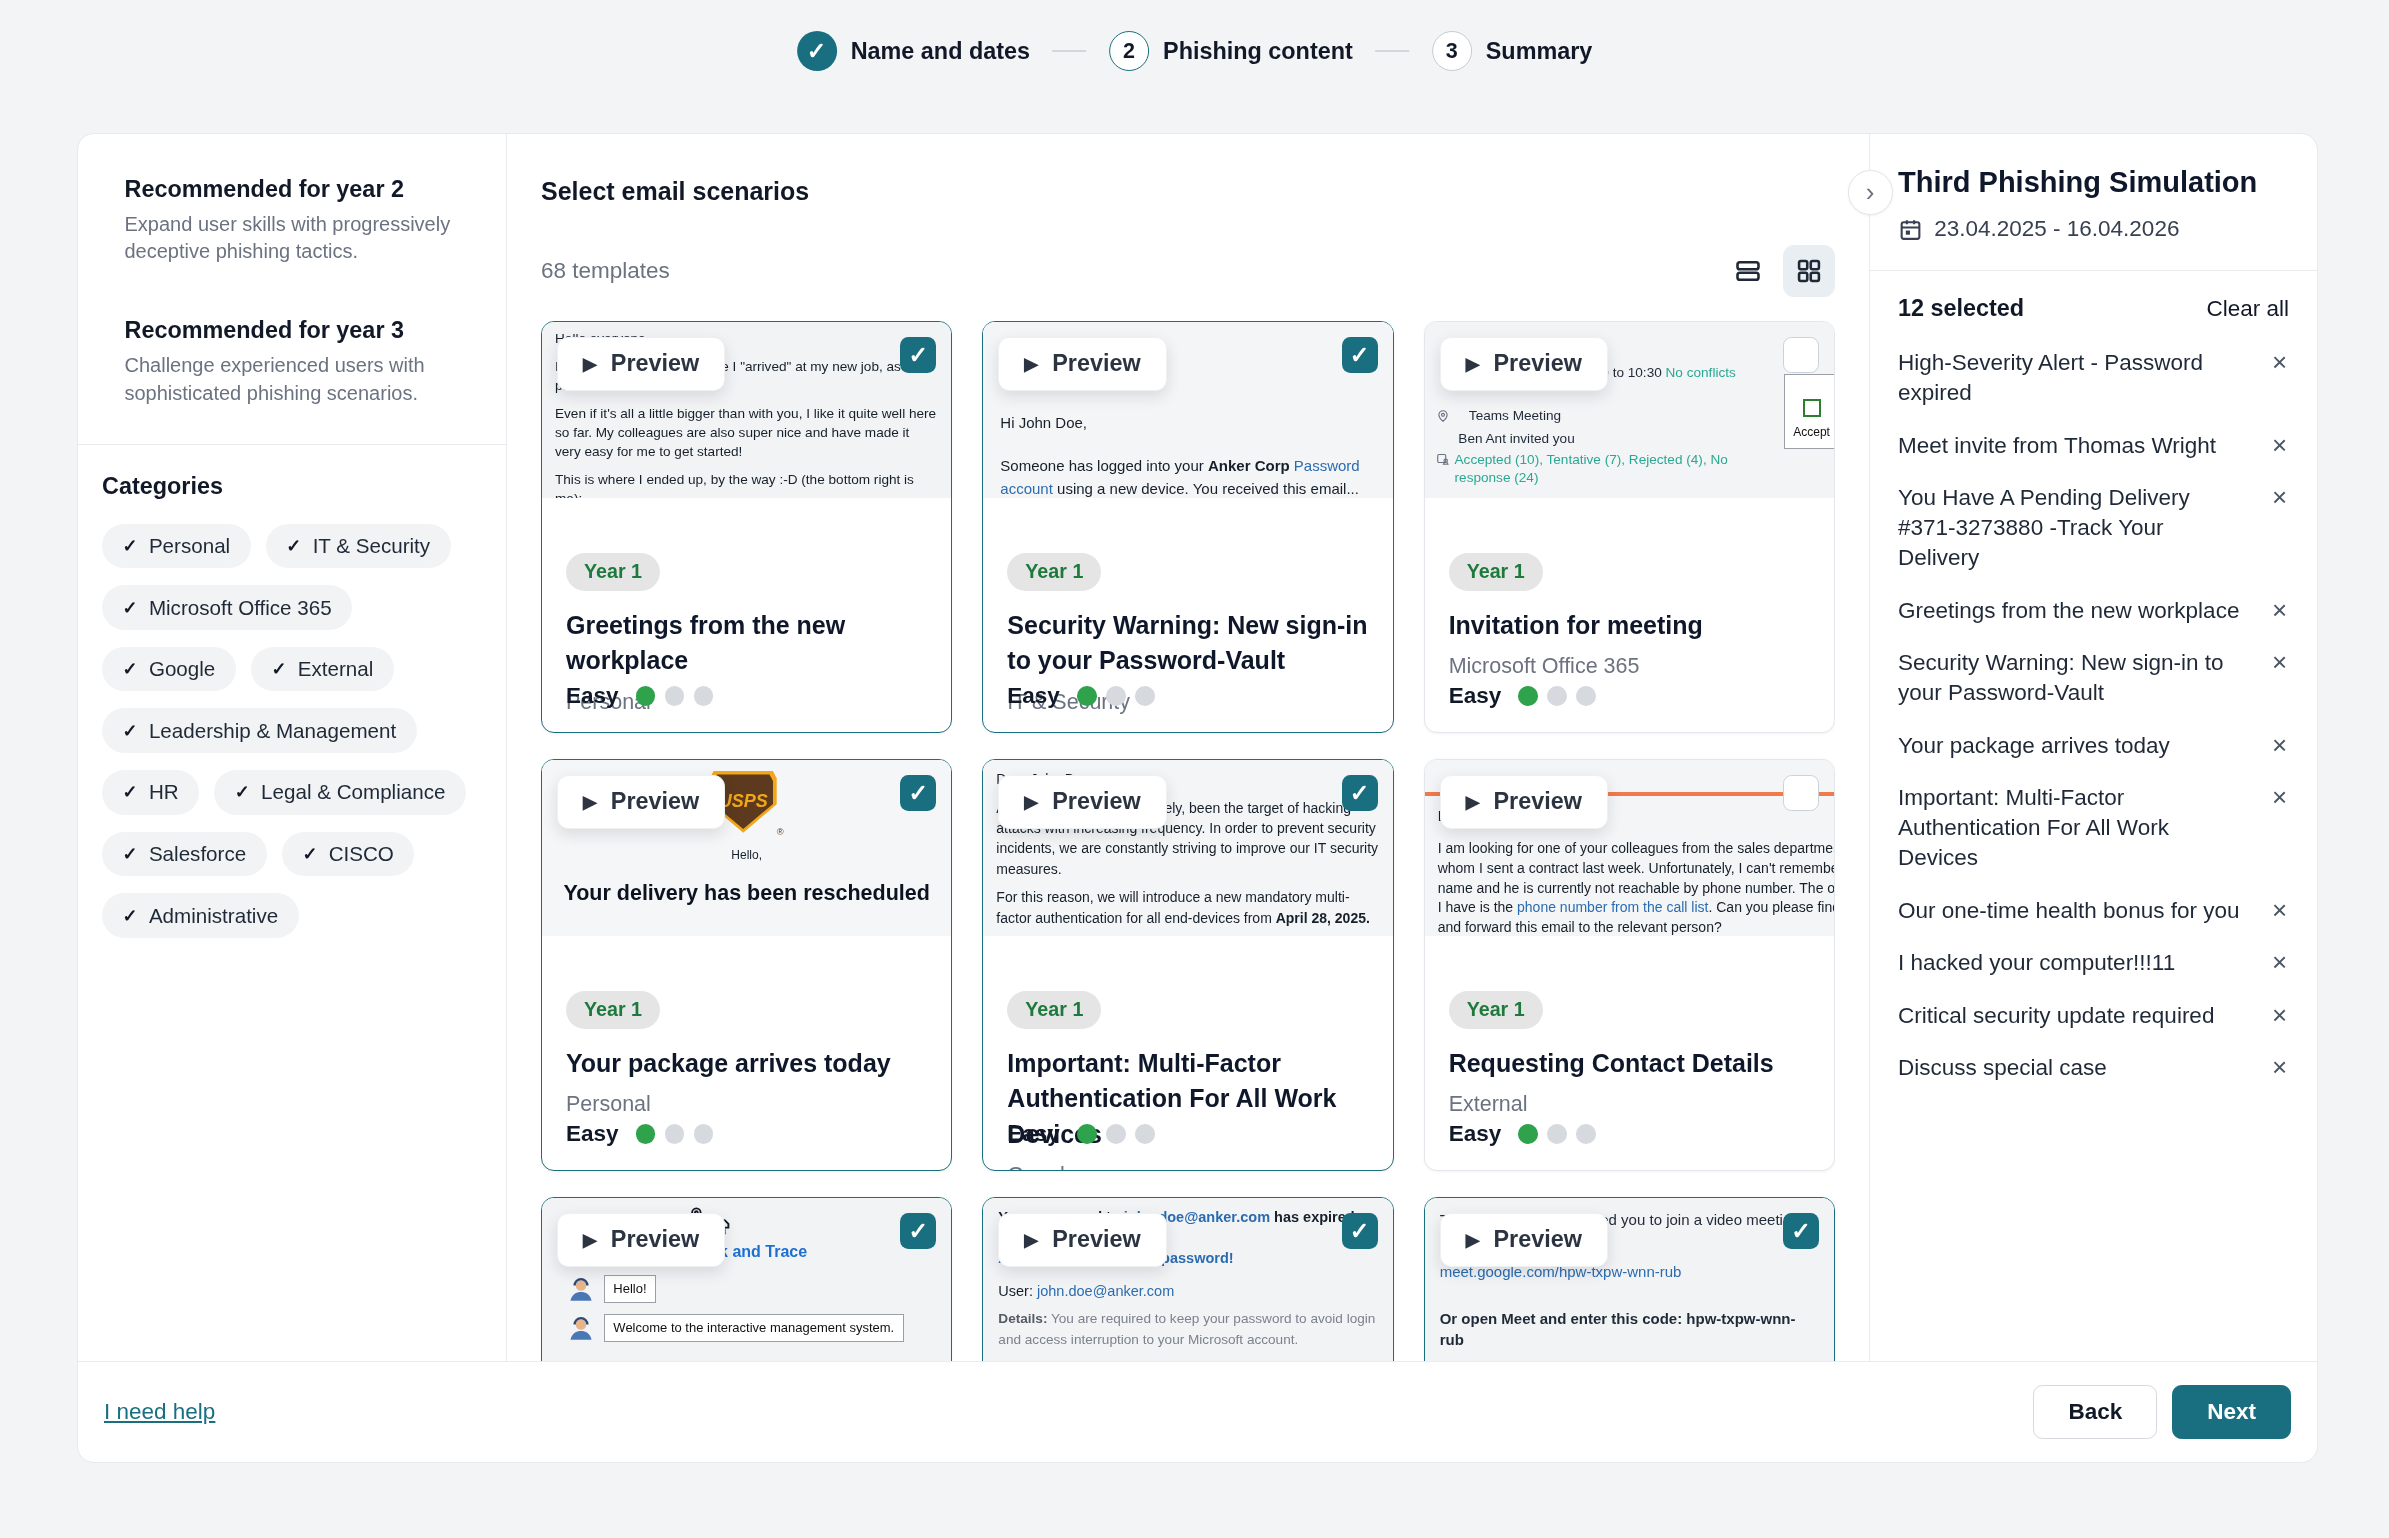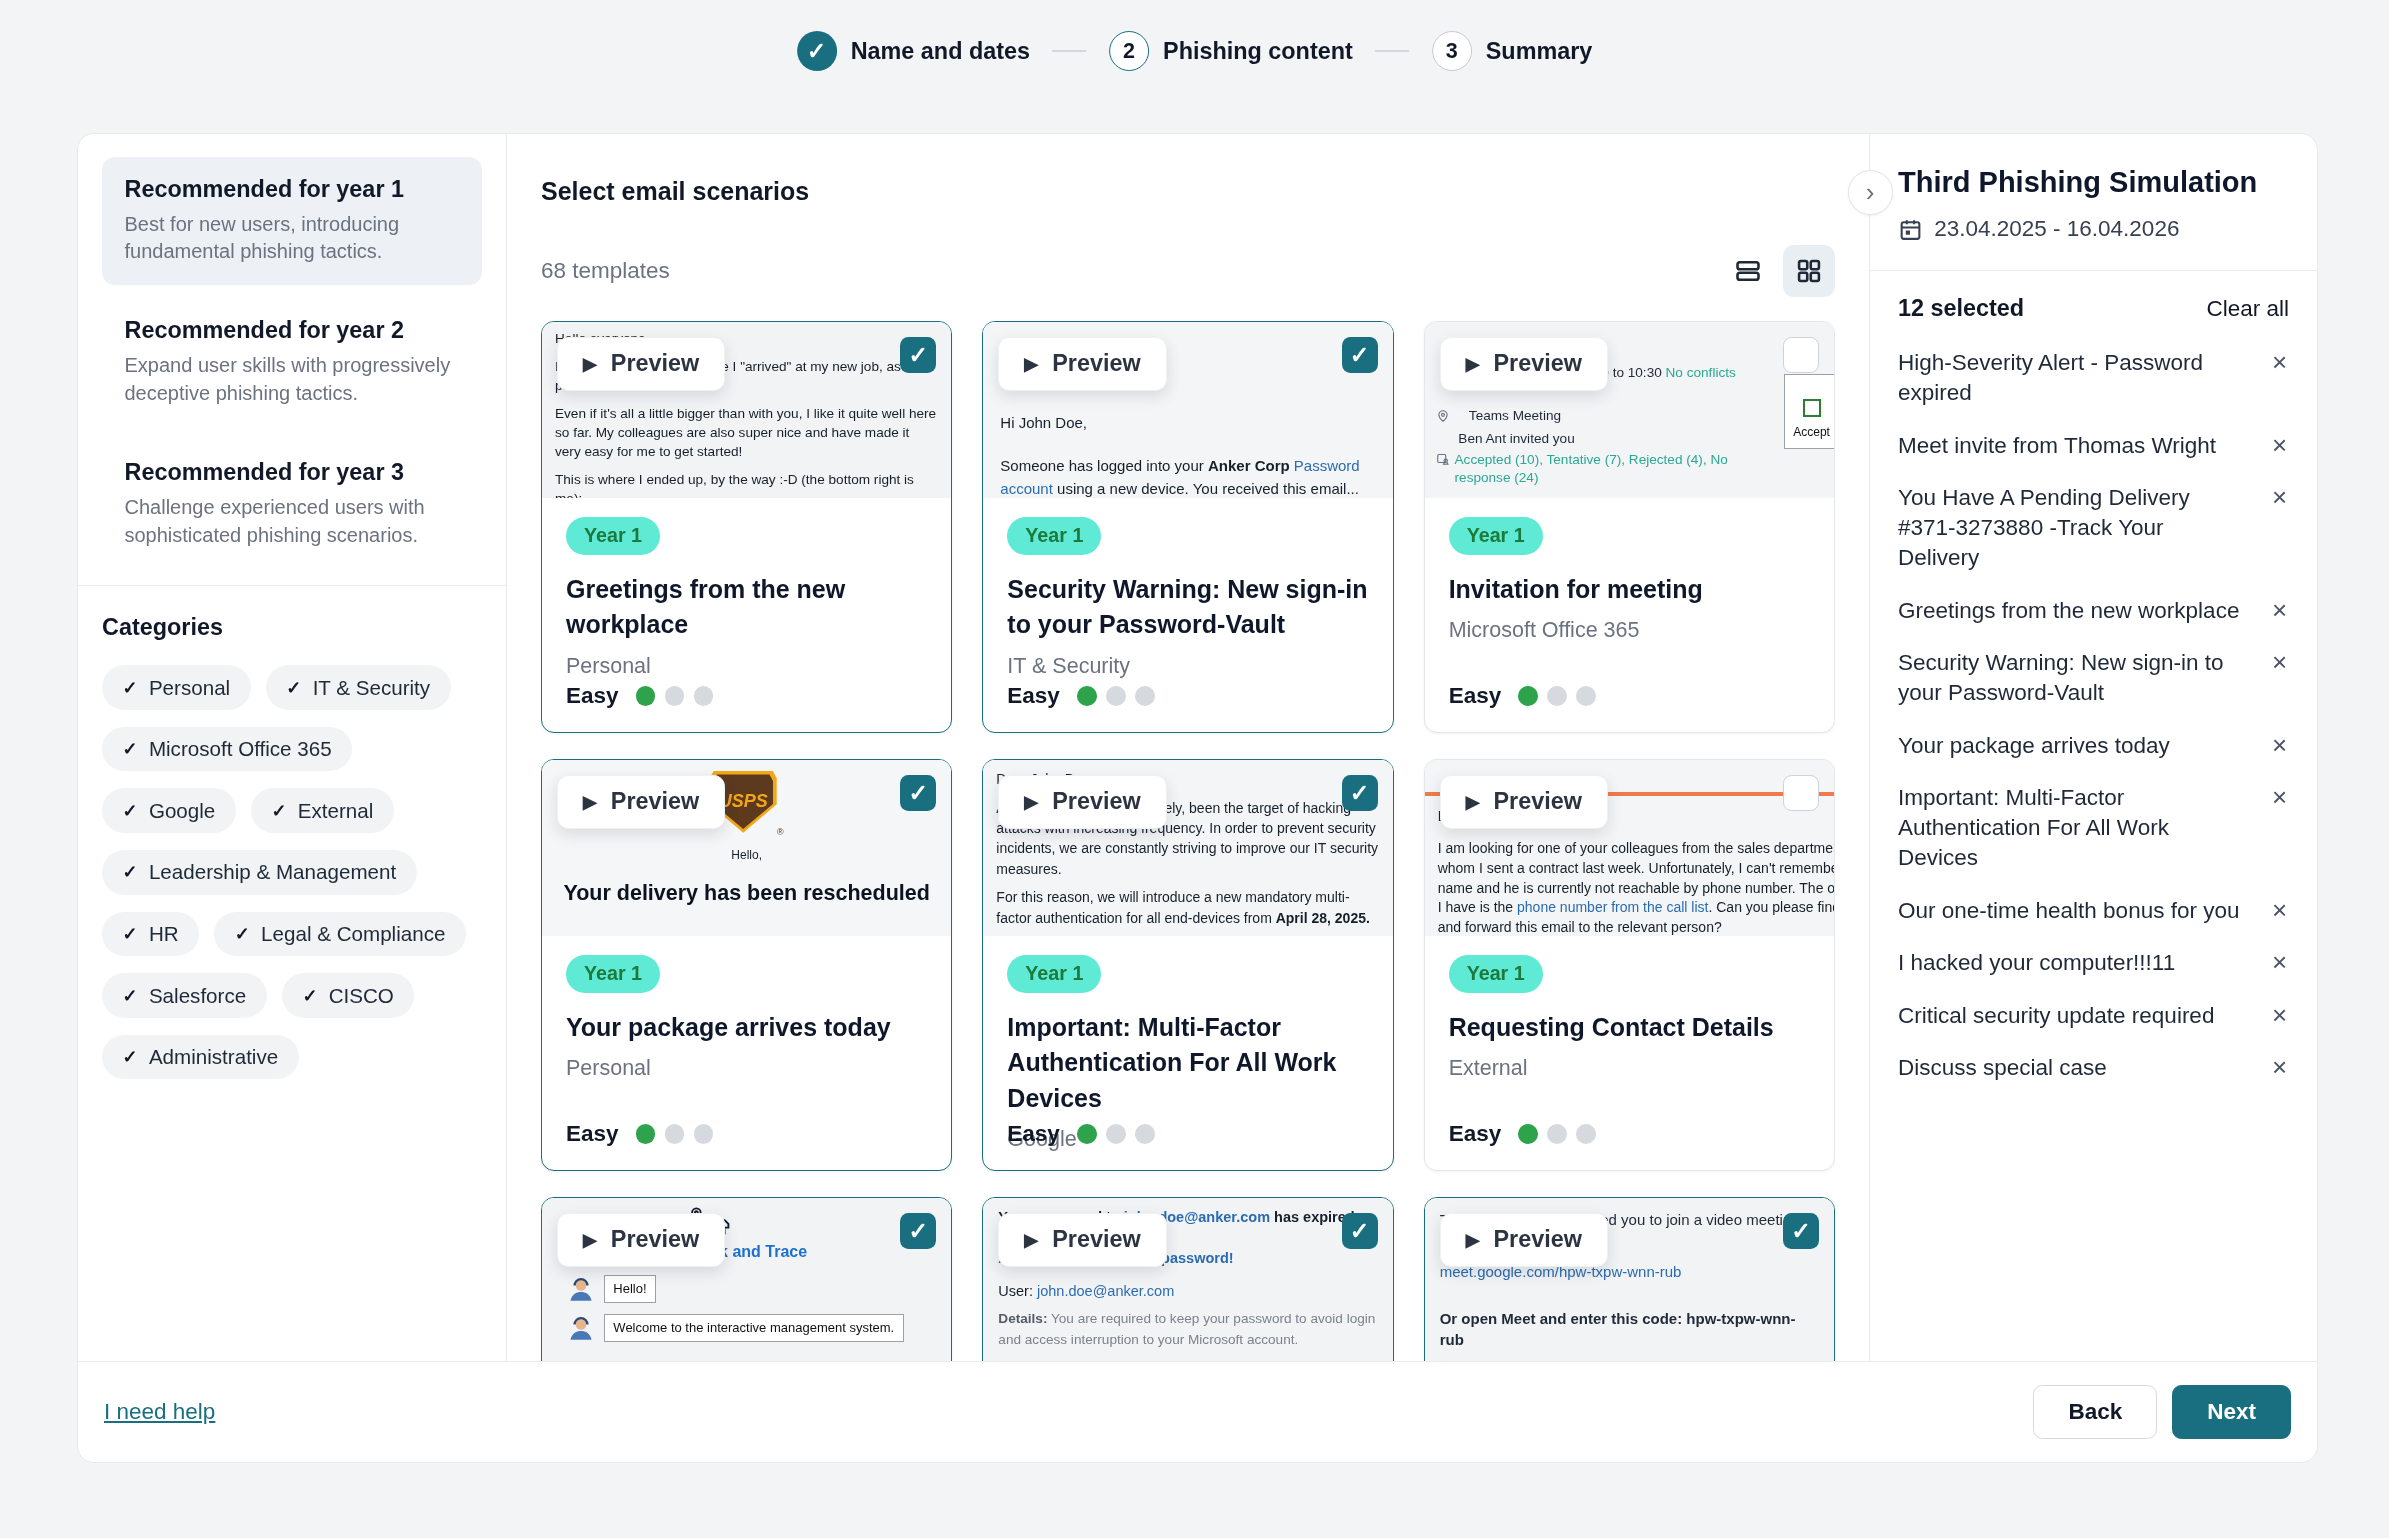--- a/index.html
+++ b/index.html
@@ -64,21 +64,21 @@
   .card.selected{border-color:#196F80;}
   .preview{height:176px;background:#f2f3f5;position:relative;overflow:hidden;}
   .preview-btn{position:absolute;left:15px;top:15px;height:52px;padding:0 25px;background:#fff;
     border:0.9px solid #eef0f2;border-radius:11.2px;box-shadow:0 5.6px 15px rgba(16,24,40,.12);
     display:flex;align-items:center;gap:14px;font-size:23.4px;font-weight:700;color:#2b3440;z-index:7;}
   .preview-btn .play{font-size:18px;color:#2b3440;}
   .checkbox{position:absolute;right:15px;top:15px;width:36px;height:36px;border-radius:8.4px;z-index:8;box-sizing:border-box;cursor:pointer;}
   .checkbox.on{background:#196F80;color:#fff;display:flex;align-items:center;justify-content:center;font-size:23.4px;font-weight:700;}
   .checkbox.off{background:#fff;border:1.9px solid #ccd2d9;}
   .card-body{padding:19px 24px;}
-  .badge{display:inline-block;background:#5eead4;color:#1e7a3c;font-size:19.7px;font-weight:700;padding:7.5px 18px;border-radius:936px;}
+  .badge{display:inline-block;background:#e5e5e5;color:#1e7a3c;font-size:19.7px;font-weight:700;padding:7.5px 18px;border-radius:936px;margin-top:36px;}
   .card-title{font-size:25px;font-weight:700;line-height:1.42;margin:17px 0 0;color:#0f172a;}
   .card-cat{font-size:21.5px;color:#6b7280;margin:11.2px 0 0;}
   .difficulty{position:absolute;left:24px;bottom:22.5px;display:flex;align-items:center;gap:17px;font-size:22.5px;font-weight:700;color:#111827;}
   .dots{display:flex;gap:9.4px;}
   .dot{width:19.7px;height:19.7px;border-radius:50%;background:#d6dade;}
   .dot.on{background:#2fa24c;}
 
   
   .pv{position:absolute;inset:0;font-size:13.6px;color:#16202b;line-height:1.42;}
   .pv a{color:#2b6cb0;text-decoration:none;}
@@ -180,24 +180,20 @@
         <span class="step-label">Summary</span>
       </div>
     </div>
 </div>
 
 <div class="panel">
   <div class="panel-body">
 
     <div class="sidebar">
       <div id="recs">
-          <div class="rec active">
-            <h3>Recommended for year 1</h3>
-            <p>Best for new users, introducing fundamental phishing tactics.</p>
-          </div>
           <div class="rec">
             <h3>Recommended for year 2</h3>
             <p>Expand user skills with progressively deceptive phishing tactics.</p>
           </div>
           <div class="rec">
             <h3>Recommended for year 3</h3>
             <p>Challenge experienced users with sophisticated phishing scenarios.</p>
           </div>
         </div>
       <hr class="side-divider">

